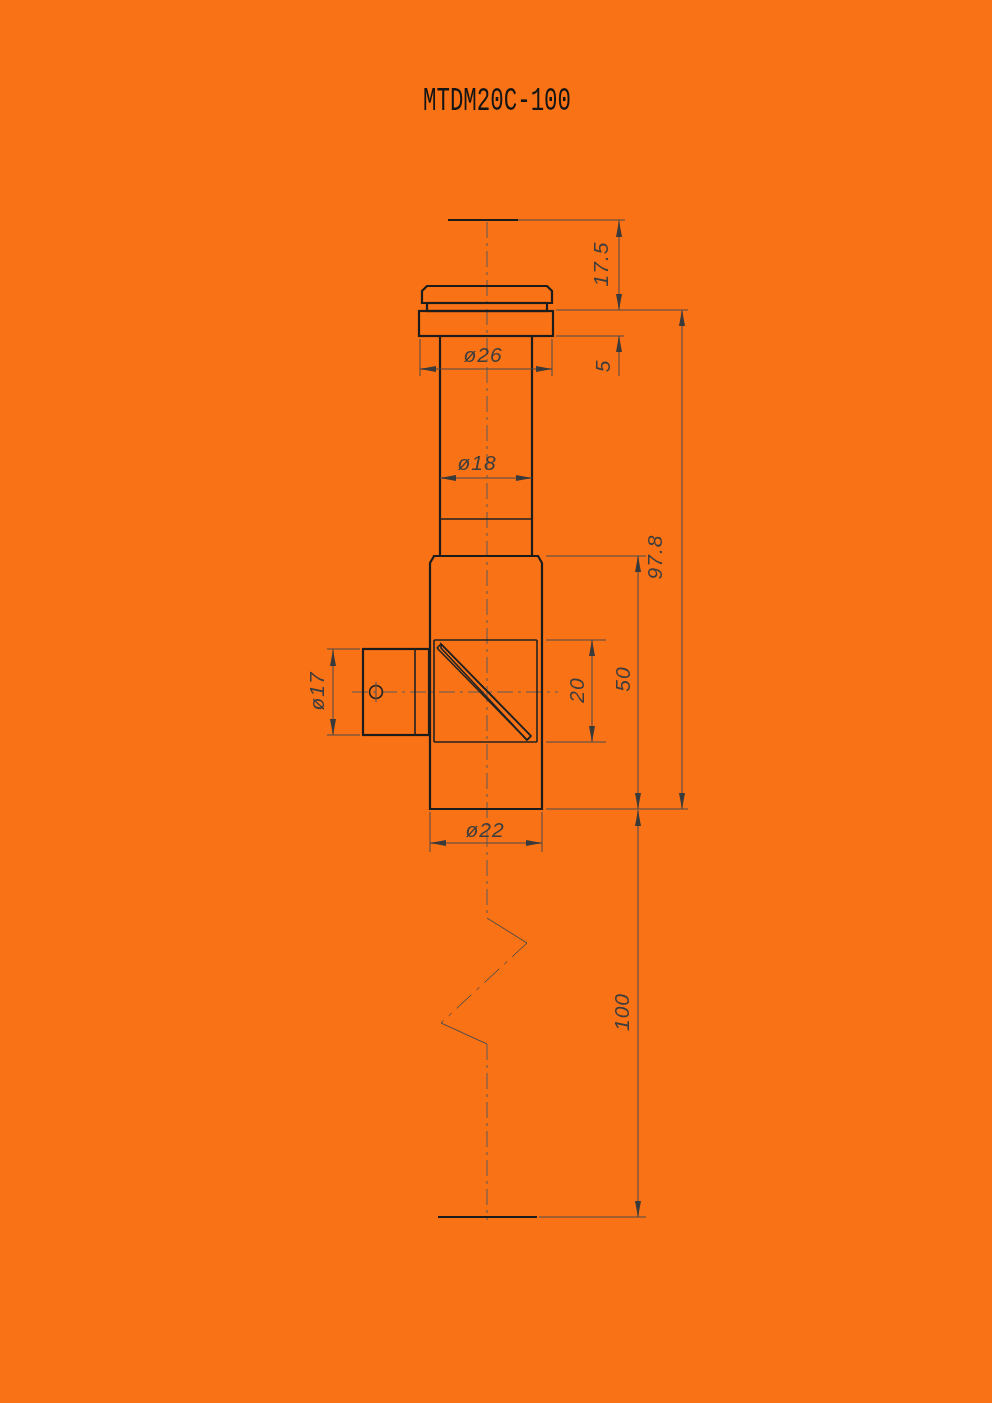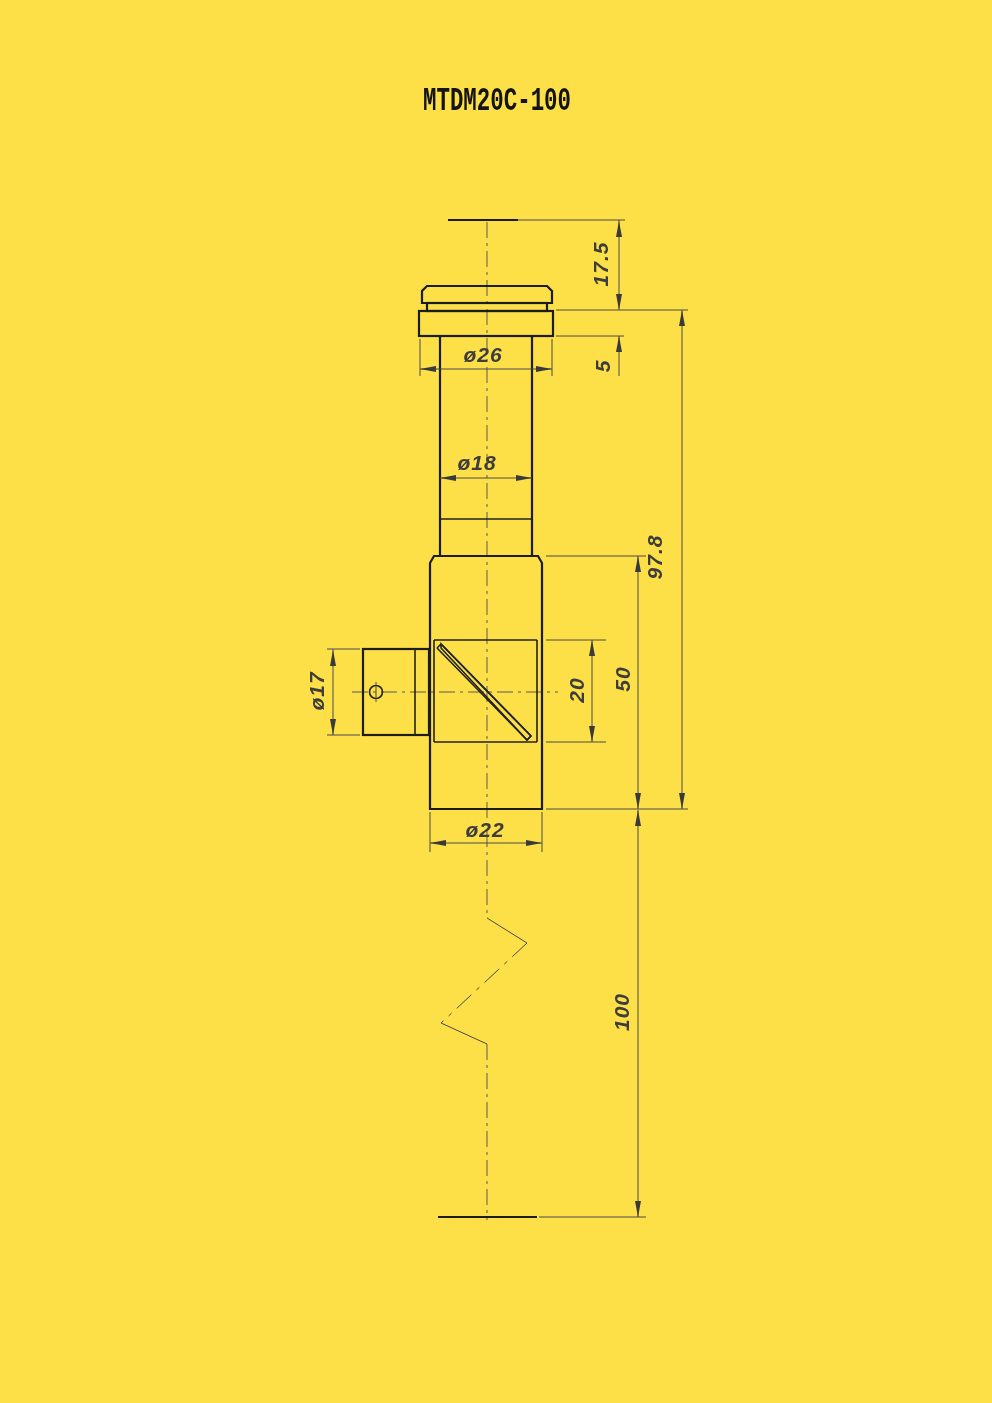--- a/index.html
+++ b/index.html
@@ -1,18 +1,18 @@
 <!DOCTYPE html>
 <html><head>
 <meta charset="utf-8">
 <style>
   html,body{margin:0;padding:0;background:#f6f6f4;}
   .sheet{
-    position:relative;width:992px;height:1403px;background:#fde047;
-    font-family:"Liberation Sans",sans-serif;overflow:hidden;font-weight:bold;
+    position:relative;width:992px;height:1403px;background:#f97316;
+    font-family:"Liberation Sans",sans-serif;overflow:hidden;
   }
   svg{position:absolute;left:0;top:0;}
   .title-text{
     font-family:"Liberation Mono","DejaVu Sans Mono",monospace;
     font-size:33px;fill:#141414;letter-spacing:0px;
   }
   .dim-text{
     font-family:"Liberation Sans","DejaVu Sans",sans-serif;
     font-style:italic;font-size:21px;fill:#3d3d3d;letter-spacing:1px;
   }

